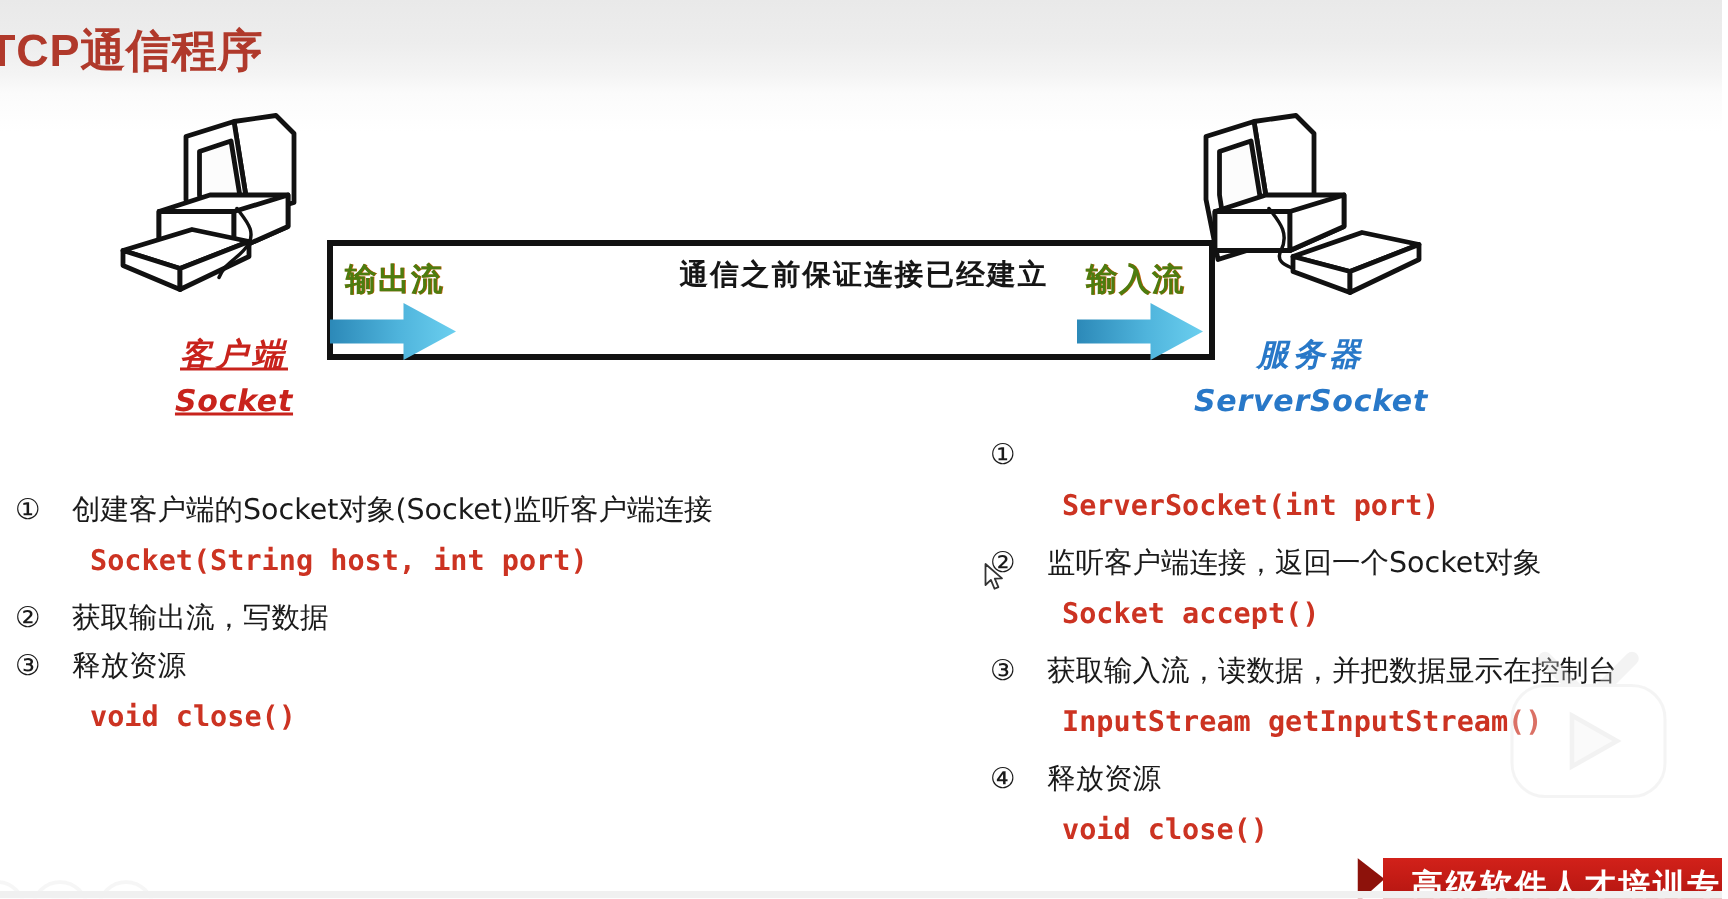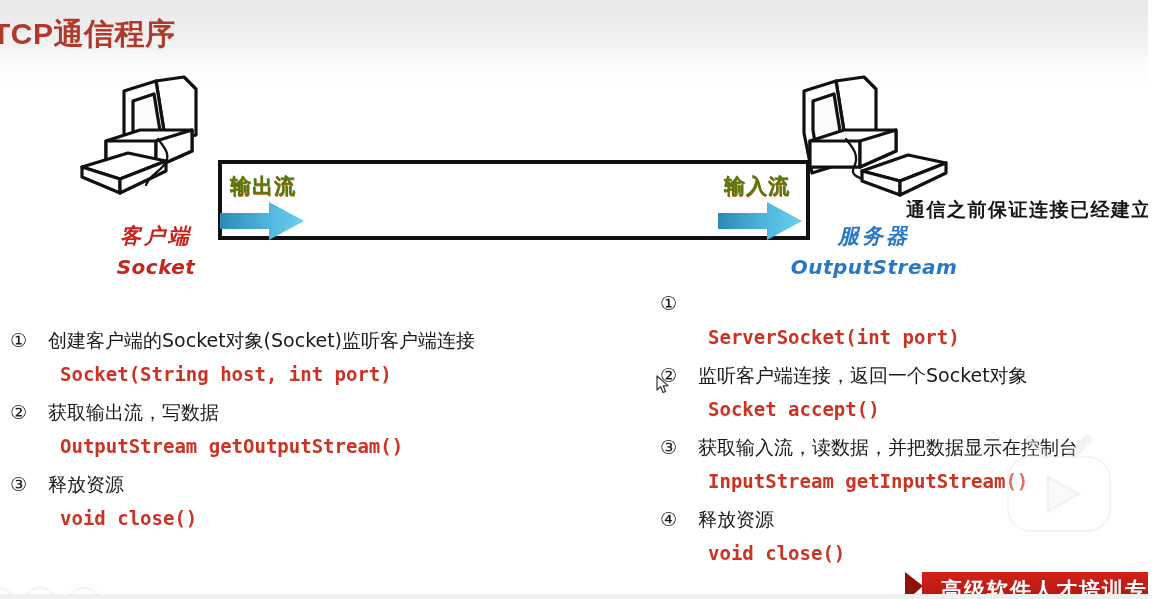--- a/index.html
+++ b/index.html
@@ -72,22 +72,22 @@
   .stream-label.out { left: 230px; top: 110px; }
   .stream-label.in  { left: 724px; top: 110px; }
 
   .arrow { position: absolute; width: 84px; height: 42px; }
   .arrow.out { left: 220px; top: 138px; }
   .arrow.in  { left: 718px; top: 138px; }
   .arrow svg { display: block; width: 100%; height: 100%; }
 
   .center-caption {
     position: absolute;
-    left: 0; right: 0; top: 135px;
-    text-align: right;
+    left: 0; right: 0; top: 108px;
+    text-align: center;
     font-size: 19px;
     font-weight: bold;
     color: #161616;
     letter-spacing: 1.5px;
     font-family: "DejaVu Sans", "Liberation Sans", sans-serif;
   }
 
   .role { position: absolute; text-align: center; width: 240px; }
   .role.client { left: 36px; top: 160px; }
   .role.server { left: 754px; top: 160px; }
@@ -95,21 +95,21 @@
     font-size: 21px; font-weight: bold; letter-spacing: 3px;
     font-family: "DejaVu Sans", "Liberation Sans", sans-serif;
     font-style: italic;
   }
   .role .en {
     font-size: 20px; font-weight: bold; letter-spacing: 0.5px;
     margin-top: 5px;
     font-family: "DejaVu Sans", "Liberation Sans", sans-serif;
     font-style: italic;
   }
-  .role.client .cn, .role.client .en { color: #C8231C; }
+  .role.client .cn, .role.client .en { color: #C8231C; text-decoration: underline; }
   .role.server .cn, .role.server .en { color: #2878C8; }
 
   
   .col { position: absolute; }
   .col.left  { left: 10px;  top: 325px; width: 620px; }
   .col.right { left: 660px; top: 288px; width: 492px; }
 
   .step-row { display: flex; align-items: flex-start; margin-bottom: 2px; }
   .step-num {
     flex: 0 0 auto;
@@ -284,35 +284,34 @@
 
     <div class="center-caption">通信之前保证连接已经建立</div>
 
     <div class="role client">
       <div class="cn">客户端</div>
       <div class="en">Socket</div>
     </div>
 
     <div class="role server">
       <div class="cn">服务器</div>
-      <div class="en">OutputStream</div>
+      <div class="en">ServerSocket</div>
     </div>
   </div>
 
   <div class="col left" id="client-col">
       <div class="step-row">
         <span class="step-num">①</span>
         <span class="step-text">创建客户端的Socket对象(Socket)监听客户端连接</span>
       </div>
       <div class="step-code">Socket(String host, int port)</div>
       <div class="step-row">
         <span class="step-num">②</span>
         <span class="step-text">获取输出流，写数据</span>
       </div>
-      <div class="step-code">OutputStream getOutputStream()</div>
       <div class="step-row">
         <span class="step-num">③</span>
         <span class="step-text">释放资源</span>
       </div>
       <div class="step-code">void close()</div>
     </div>
 
   <div class="col right" id="server-col">
       <div class="step-row">
         <span class="step-num">①</span>

